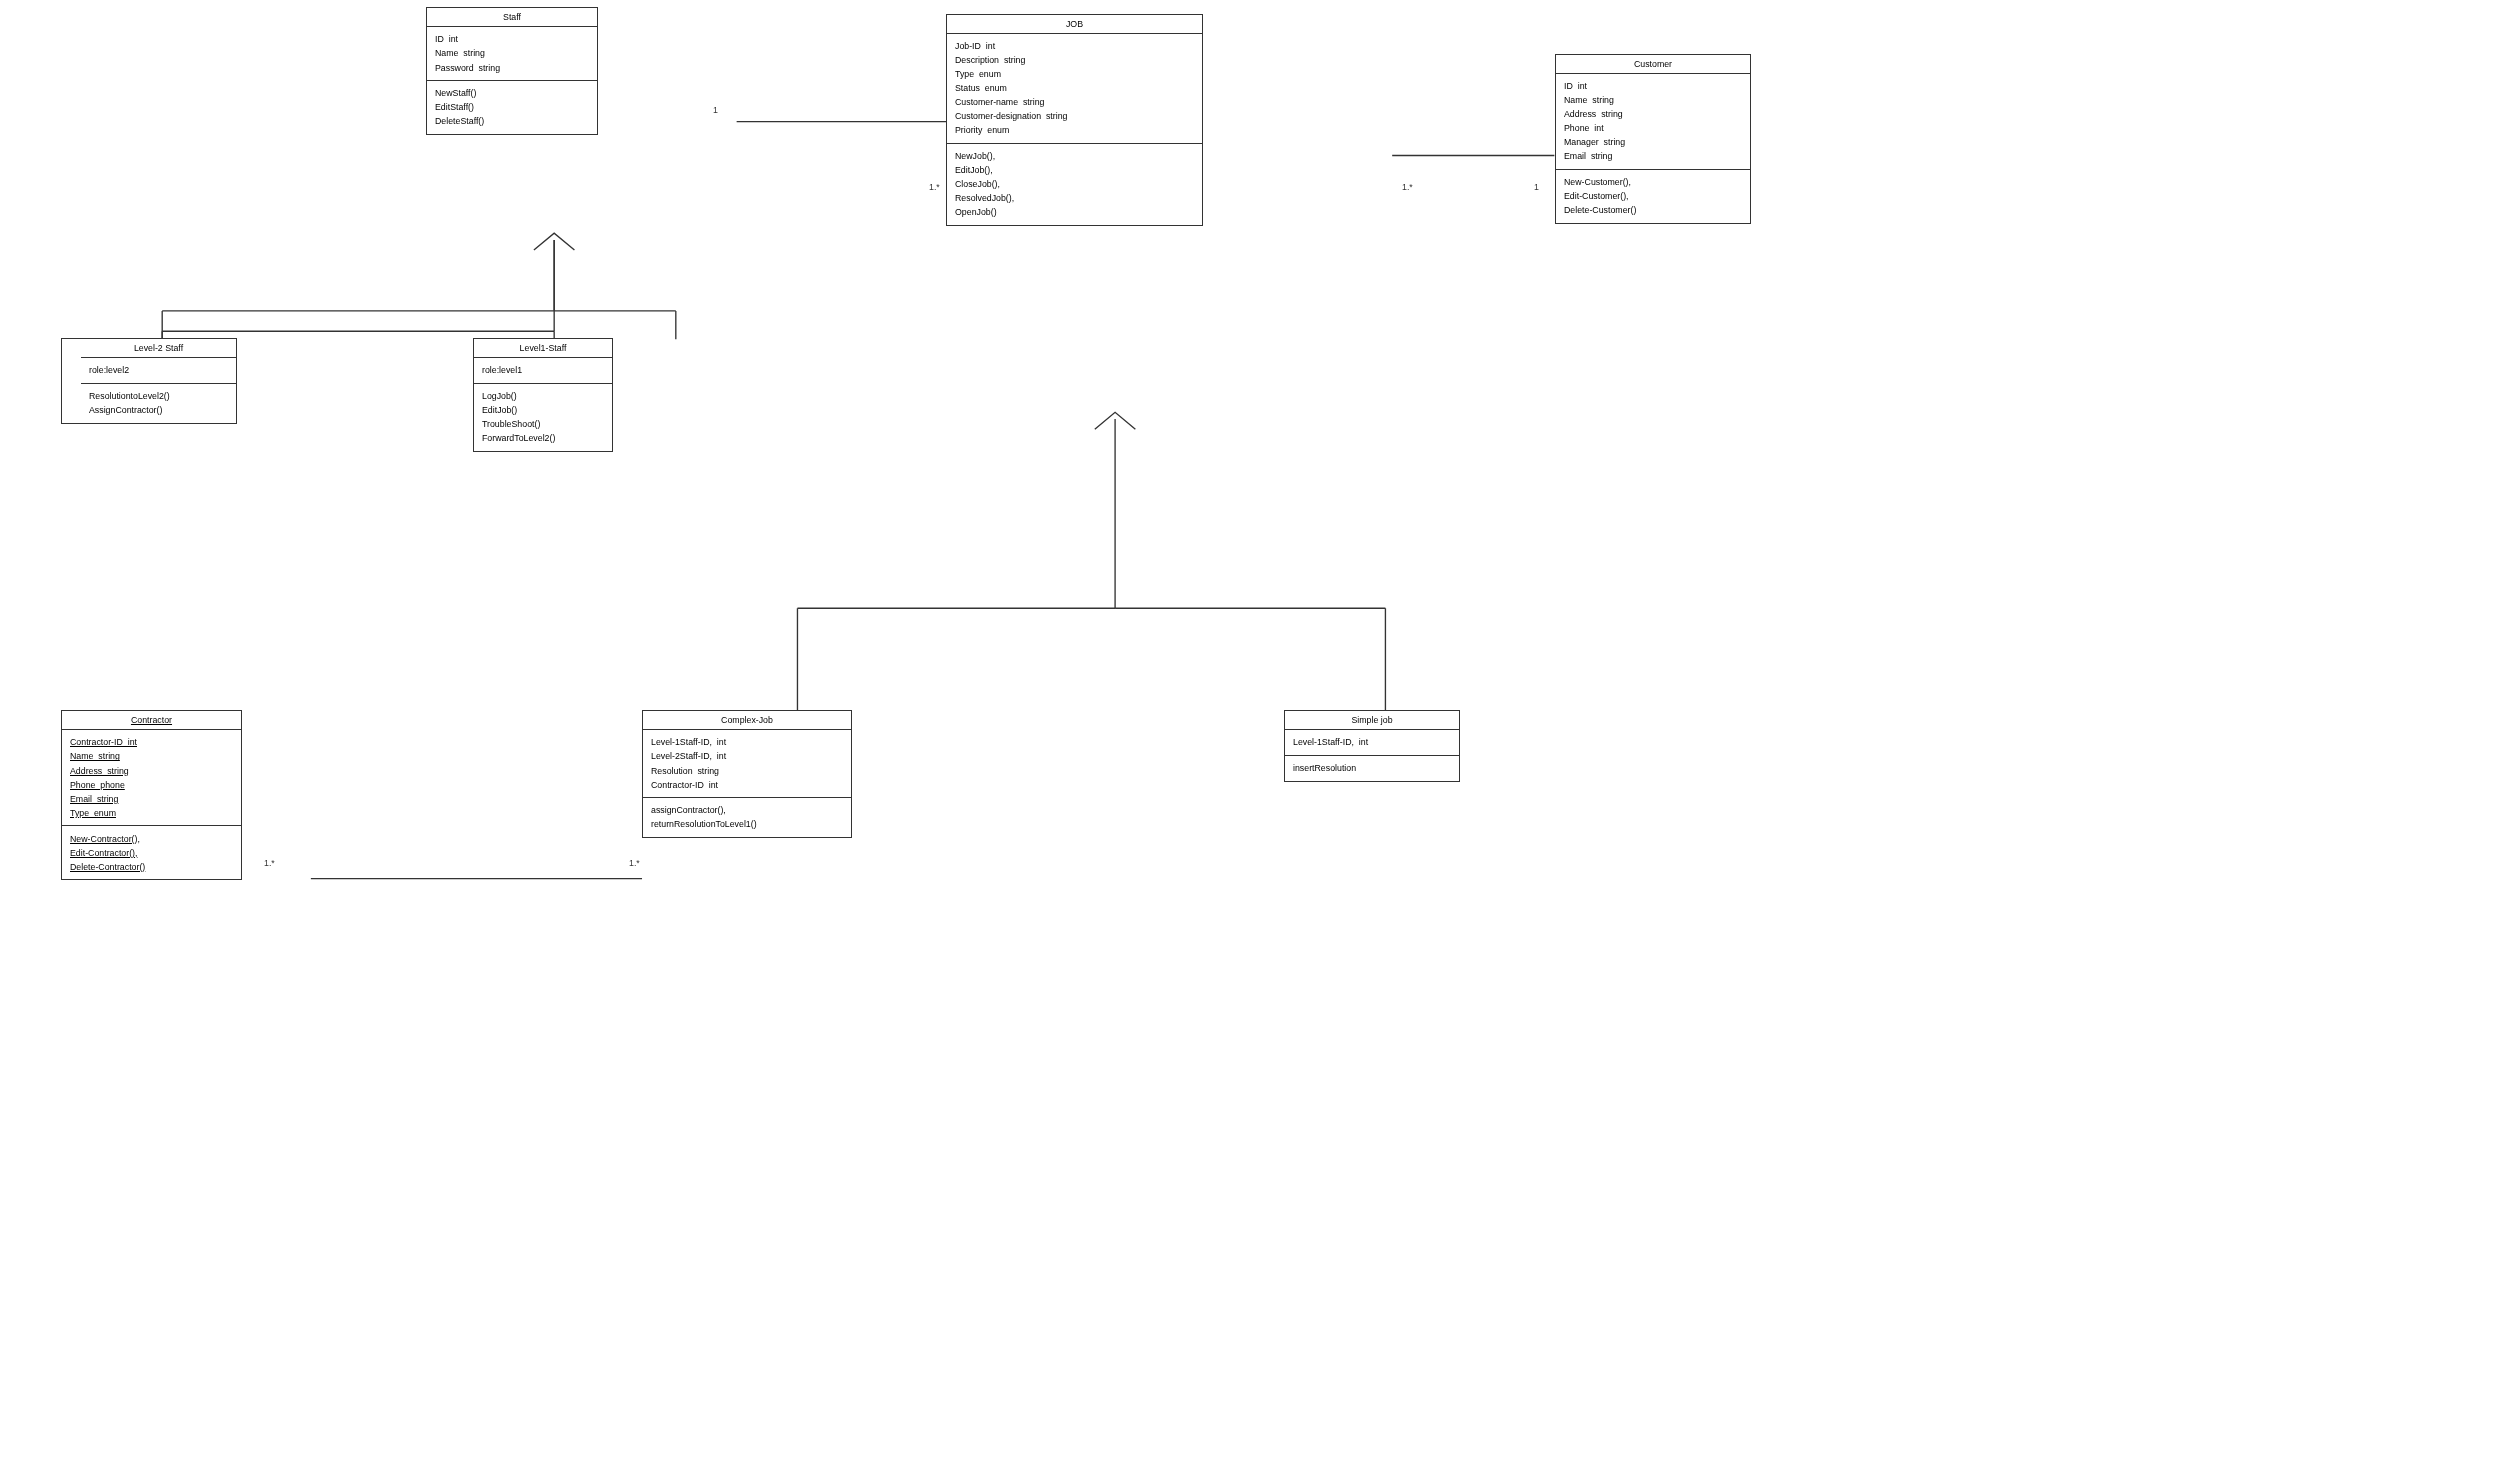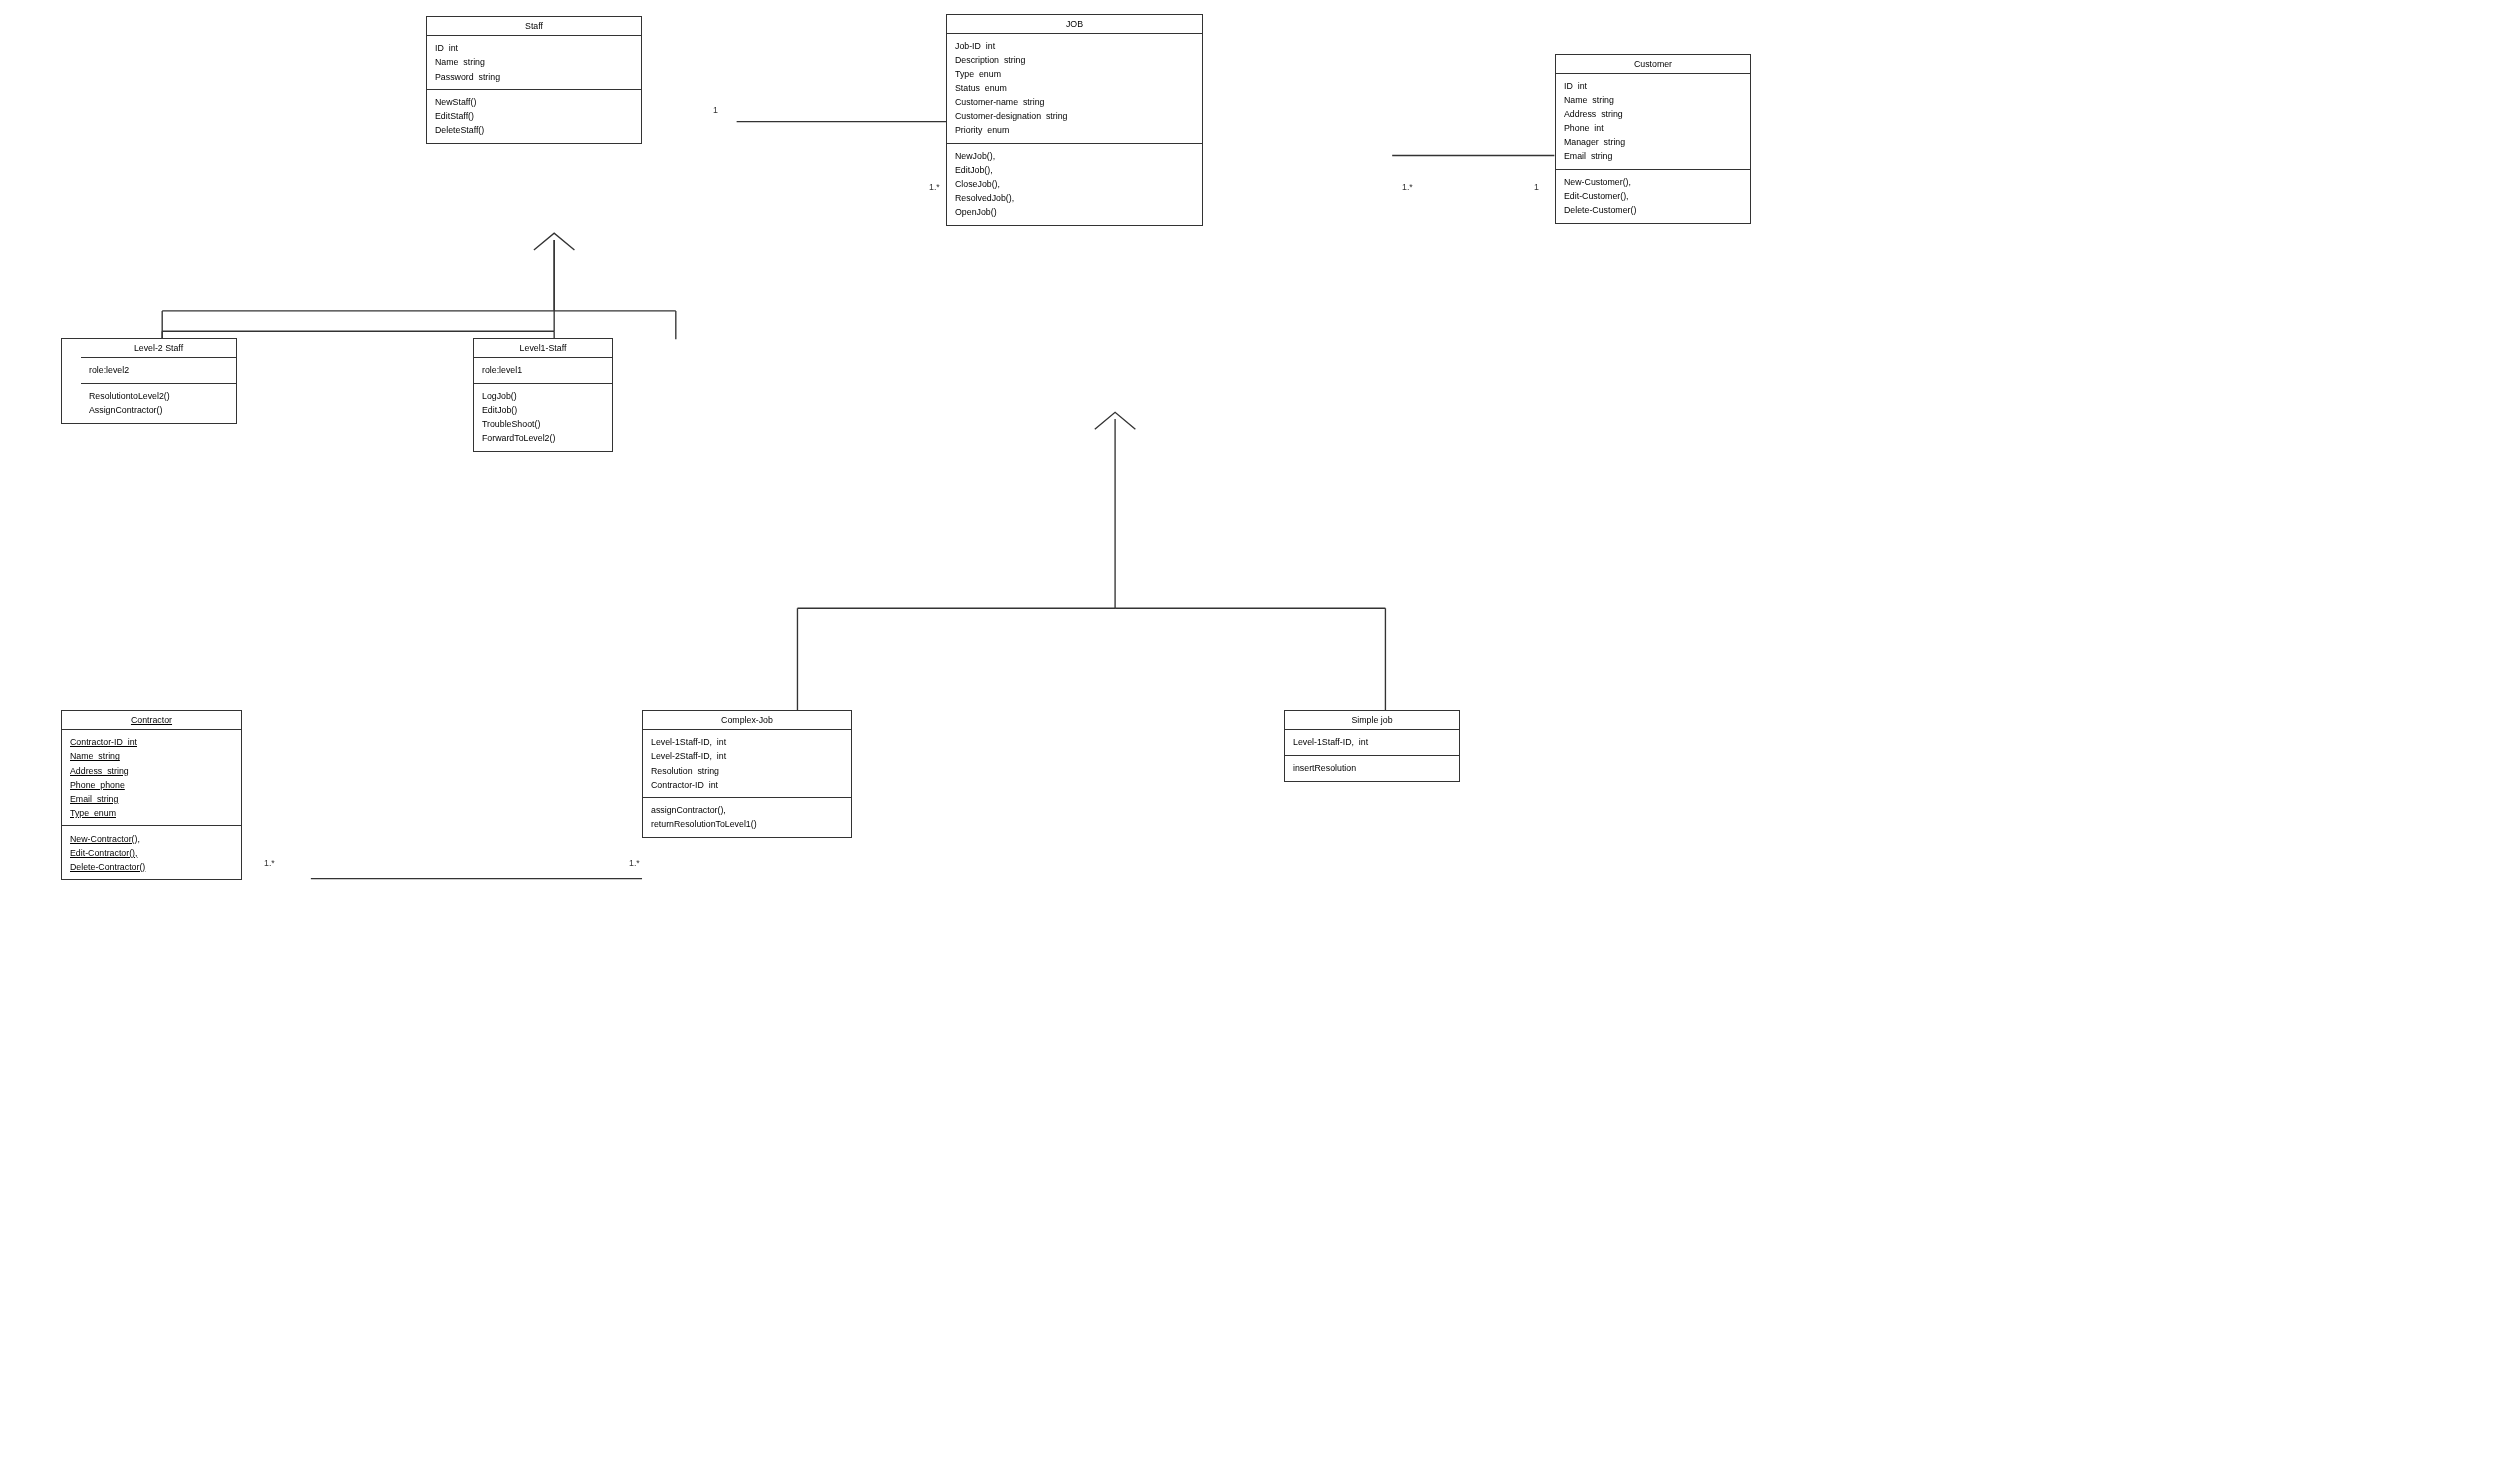--- a/index.html
+++ b/index.html
@@ -86,21 +86,21 @@
   <line x1="1180" y1="900" x2="1180" y2="1052"></line>
   <line x1="1650" y1="900" x2="2050" y2="900"></line>
   <line x1="2050" y1="900" x2="2050" y2="1052"></line>
 
   <polyline points="1620,635 1650,610 1680,635"></polyline>
 
   <line x1="460" y1="1300" x2="950" y2="1300"></line>
 
 </svg>
 
-<div class="uml-class" style="left: 426px; top: 16px; width: 216px;">
+<div class="uml-class" style="left: 426px; top: 7px; width: 172px;">
   <div class="uml-class-header">Staff</div>
   <div class="uml-class-section">
     <div>ID&nbsp; int</div>
     <div>Name&nbsp; string</div>
     <div>Password&nbsp; string</div>
   </div>
   <div class="uml-class-section">
     <div>NewStaff()</div>
     <div>EditStaff()</div>
     <div>DeleteStaff()</div>

